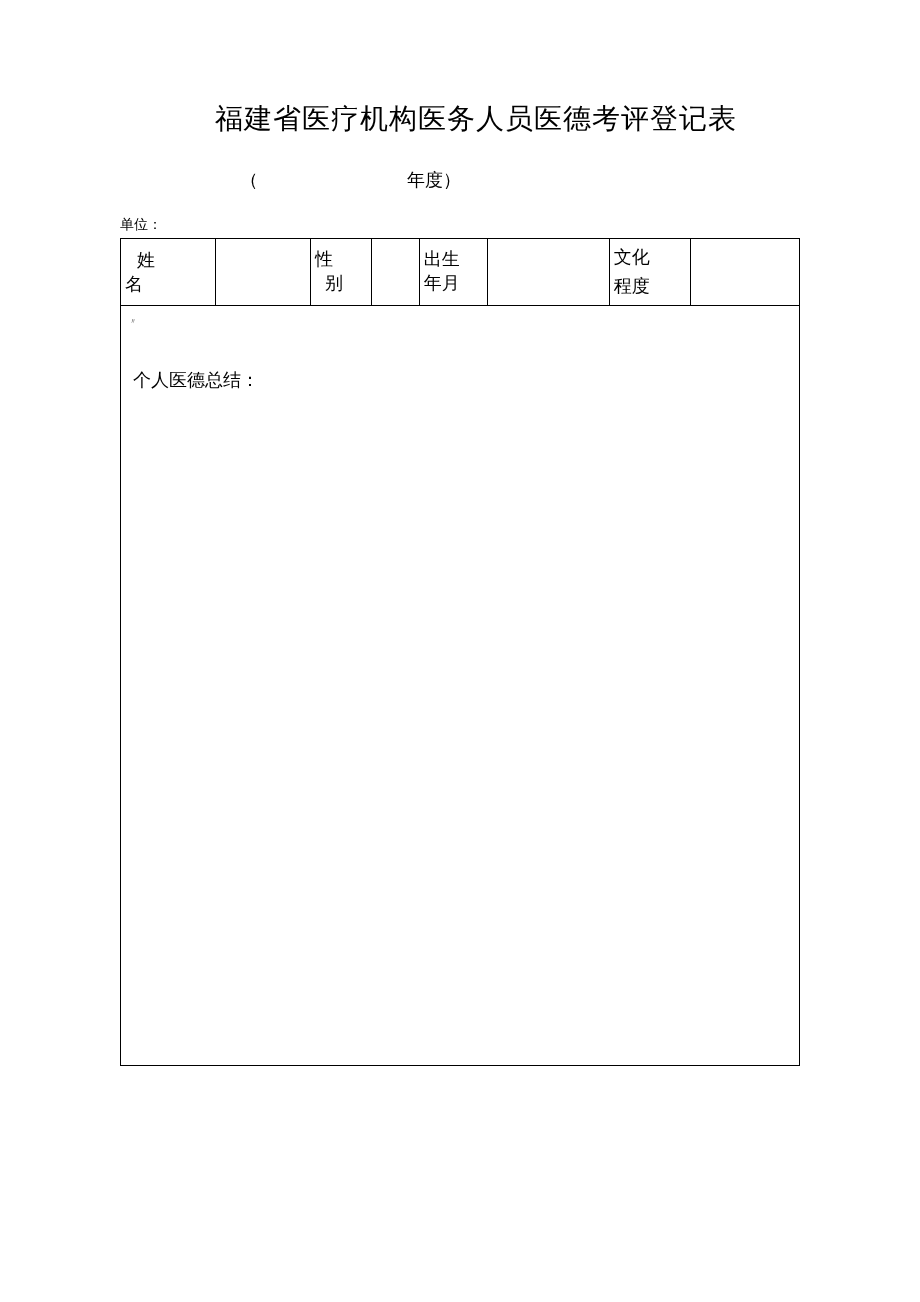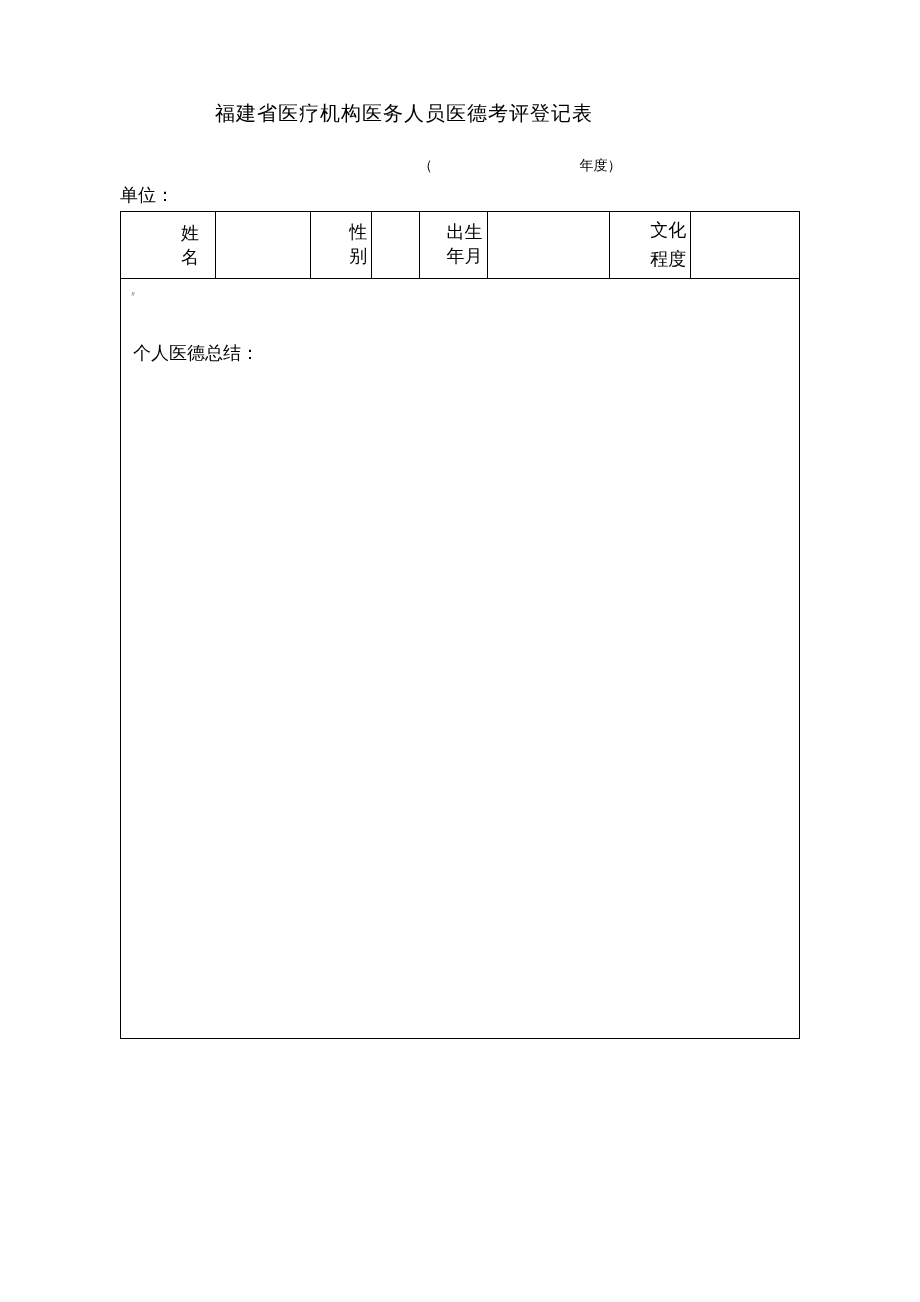--- a/index.html
+++ b/index.html
@@ -12,53 +12,53 @@
       font-family: "SimSun", "宋体", serif;
       width: 920px;
       height: 1302px;
       position: relative;
       color: #000;
     }
     .page {
       padding: 100px 120px 60px 120px;
     }
     .title {
-      font-size: 20px;
+      font-size: 28px;
       text-align: left;
       margin-left: 95px;
       margin-bottom: 30px;
       letter-spacing: 1px;
     }
     .year-line {
-      font-size: 14px;
-      text-align: center;
-      margin-bottom: 8px;
+      font-size: 18px;
+      text-align: left;
+      margin-bottom: 24px;
       margin-left: 120px;
     }
     .year-line .paren {
       display: inline-block;
     }
     .year-line .gap {
       display: inline-block;
       width: 140px;
     }
     .unit-label {
-      font-size: 18px;
+      font-size: 14px;
       margin-bottom: 4px;
     }
     table.form-table {
       border-collapse: collapse;
       width: 100%;
       table-layout: fixed;
     }
     table.form-table td {
       border: 1.5px solid #000;
       font-size: 18px;
       vertical-align: middle;
-      text-align: right;
+      text-align: left;
       height: 60px;
       padding: 4px;
     }
     table.form-table td.label-cell {
       white-space: normal;
     }
     .stacked {
       line-height: 1.3;
     }
     .spaced-name {

